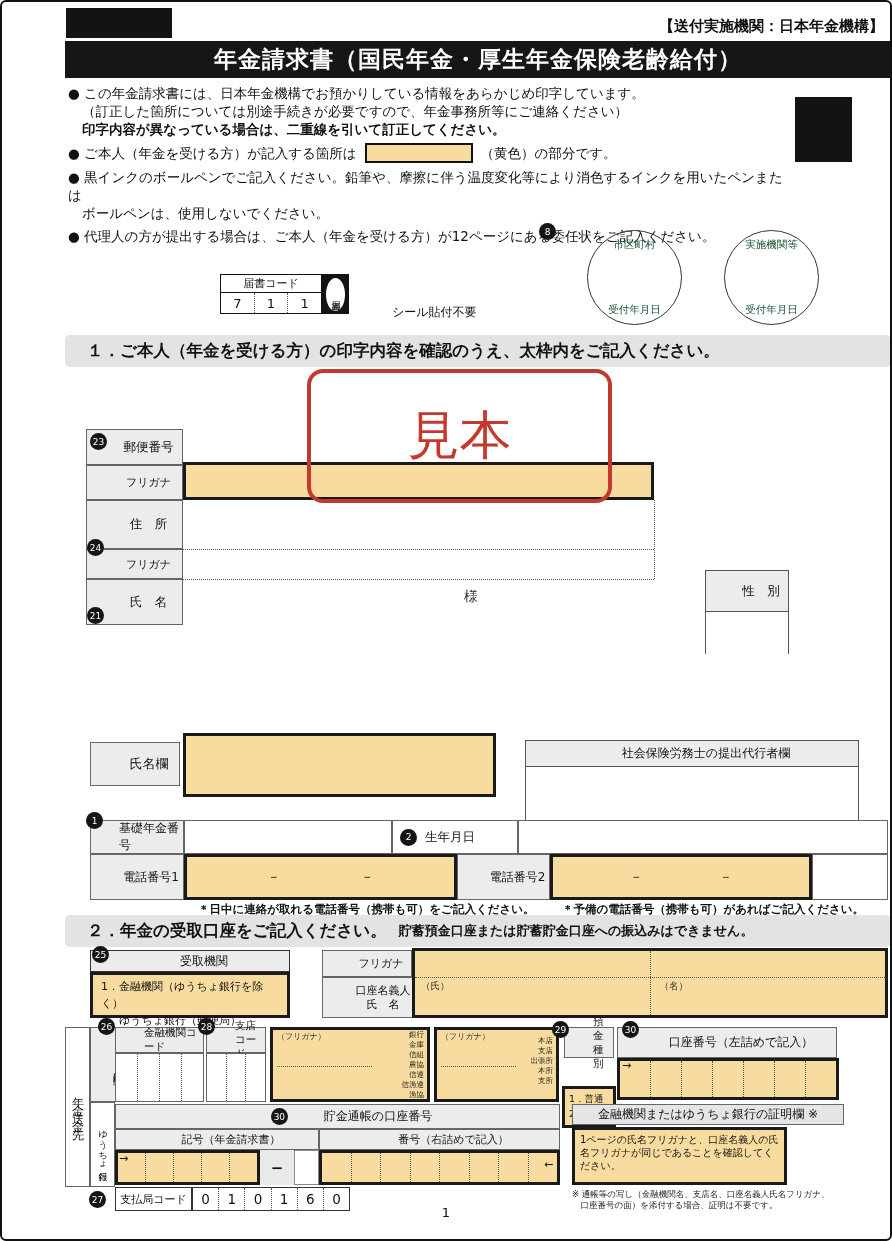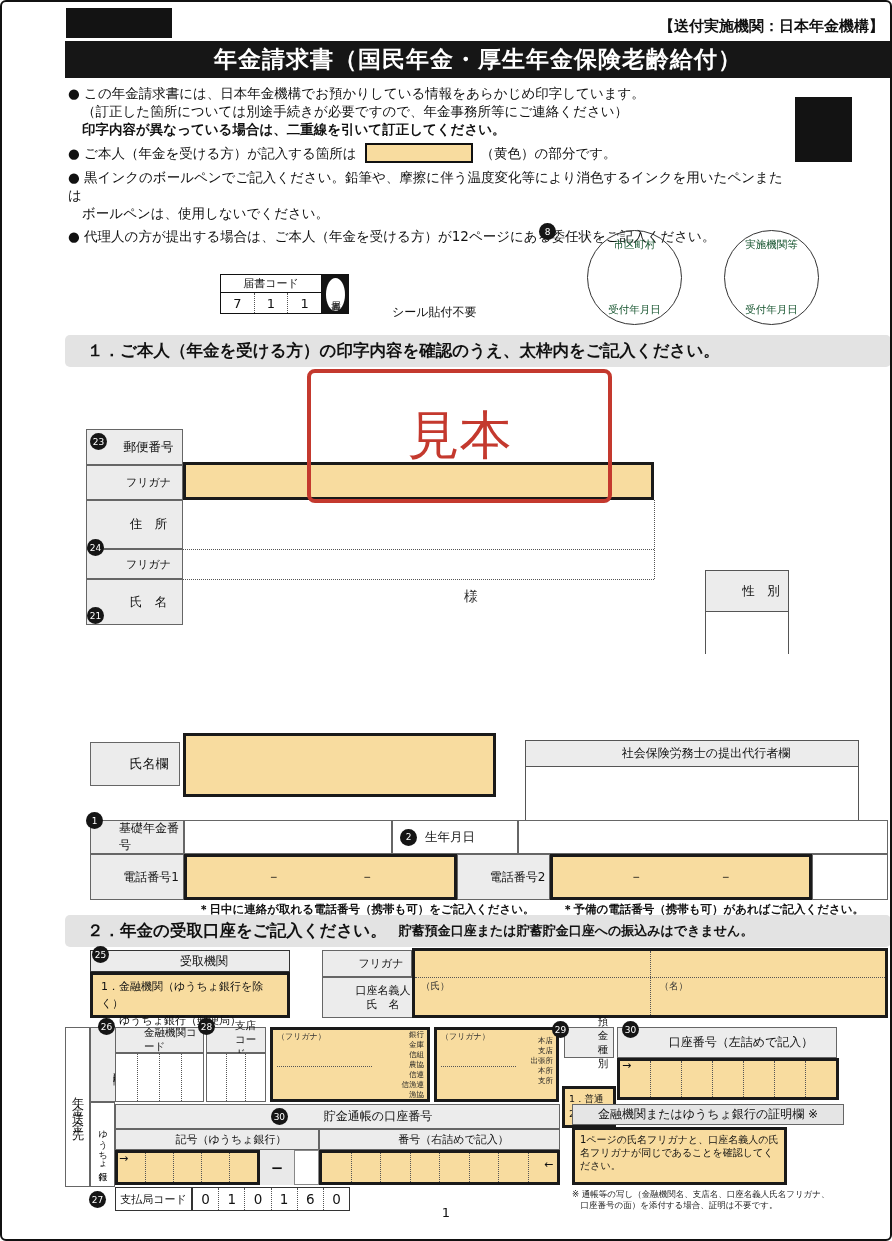--- a/index.html
+++ b/index.html
@@ -88,21 +88,21 @@
   <div class="a dotH" style="left:181px;top:547px;width:471px;height:0;"></div>
   <div class="a dotH" style="left:181px;top:577px;width:471px;height:0;"></div>
   <div class="a dotV" style="left:652px;top:498px;width:0;height:79px;"></div>
   <div class="a" style="left:462px;top:586px;font-size:14px;color:#333;">様</div>
 
   <div class="a" style="left:703px;top:568px;width:84px;height:84px;border:1.5px solid #555;">
     <div class="c g" style="height:40px;border-bottom:1.5px solid #555;font-size:12.5px;">性　別</div>
     <div style="height:42px;background:#fff;"></div>
   </div>
 
-  <div class="a c" style="left:305px;top:367px;width:305px;height:134px;border:4px solid #c4392e;border-radius:8px;z-index:8;background:transparent;">
+  <div class="a c" style="left:305px;top:367px;width:305px;height:134px;border:4px solid #c4392e;border-radius:16px;z-index:8;background:transparent;">
     <span style="color:#c4392e;font-size:52px;font-family:'DejaVu Serif','Liberation Serif',serif;">見本</span>
   </div>
 
   <div class="a c g bd" style="left:88px;top:740px;width:90px;height:44px;font-size:13px;">氏名欄</div>
   <div class="a ty" style="left:181px;top:731px;width:313px;height:64px;border-width:3.5px;"></div>
   <div class="a" style="left:523px;top:738px;width:334px;height:84px;border:1px solid #555;">
     <div class="c g" style="height:25px;border-bottom:1px solid #555;font-size:12px;">社会保険労務士の提出代行者欄</div>
     <div style="height:58px;background:#fff;"></div>
   </div>
 
@@ -193,21 +193,21 @@
     <div class="a small-list" style="right:3px;top:6px;">
       <div>本店</div>
       <div>支店</div>
       <div>出張所</div>
       <div>本所</div>
       <div>支所</div>
     </div>
   </div>
 
   <div class="a badge" style="left:550px;top:1019px;">29</div>
-  <div class="a c g bd" style="left:562px;top:1025px;width:50px;height:31px;font-size:10.5px;text-align:center;">預金種別</div>
+  <div class="a c g bd" style="left:562px;top:1025px;width:50px;height:31px;font-size:10.5px;">預金種別</div>
   <div class="a ty" style="left:560px;top:1056px;width:54px;height:42px;padding:2px 4px;font-size:9.5px;line-height:15px;margin-top:28px;">
     <div>1．普通</div>
     <div>2．当座</div>
   </div>
 
   <div class="a badge" style="left:620px;top:1019px;">30</div>
   <div class="a c g bd" style="left:615px;top:1025px;width:220px;height:31px;font-size:12px;">口座番号（左詰めで記入）</div>
   <div class="a ty cells" style="left:615px;top:1056px;width:222px;height:42px;">
     <div></div>
       <div></div>
@@ -217,21 +217,21 @@
       <div></div>
       <div></div>
   </div>
   <div class="a" style="left:620px;top:1057px;font-size:11px;z-index:7;">→</div>
 
   <div class="a c vt bd" style="left:88px;top:1100px;width:25px;height:85px;font-size:9px;background:#fff;">ゆうちょ銀行</div>
   <div class="a c g bd" style="left:113px;top:1102px;width:445px;height:25px;gap:36px;">
     <span class="badge">30</span>
     <span style="font-size:12px;">貯金通帳の口座番号</span>
   </div>
-  <div class="a c g bd" style="left:113px;top:1127px;width:204px;height:21px;font-size:11px;">記号（ゆうちょ銀行）</div>
+  <div class="a c g bd" style="left:113px;top:1127px;width:204px;height:21px;font-size:11px;">記号（年金請求書）</div>
   <div class="a c g bd" style="left:317px;top:1127px;width:241px;height:21px;font-size:11px;">番号（右詰めで記入）</div>
 
   <div class="a ty cells" style="left:113px;top:1148px;width:145px;height:35px;">
     <div></div>
       <div></div>
       <div></div>
       <div></div>
       <div></div>
   </div>
   <div class="a" style="left:117px;top:1150px;font-size:11px;z-index:7;">→</div>

